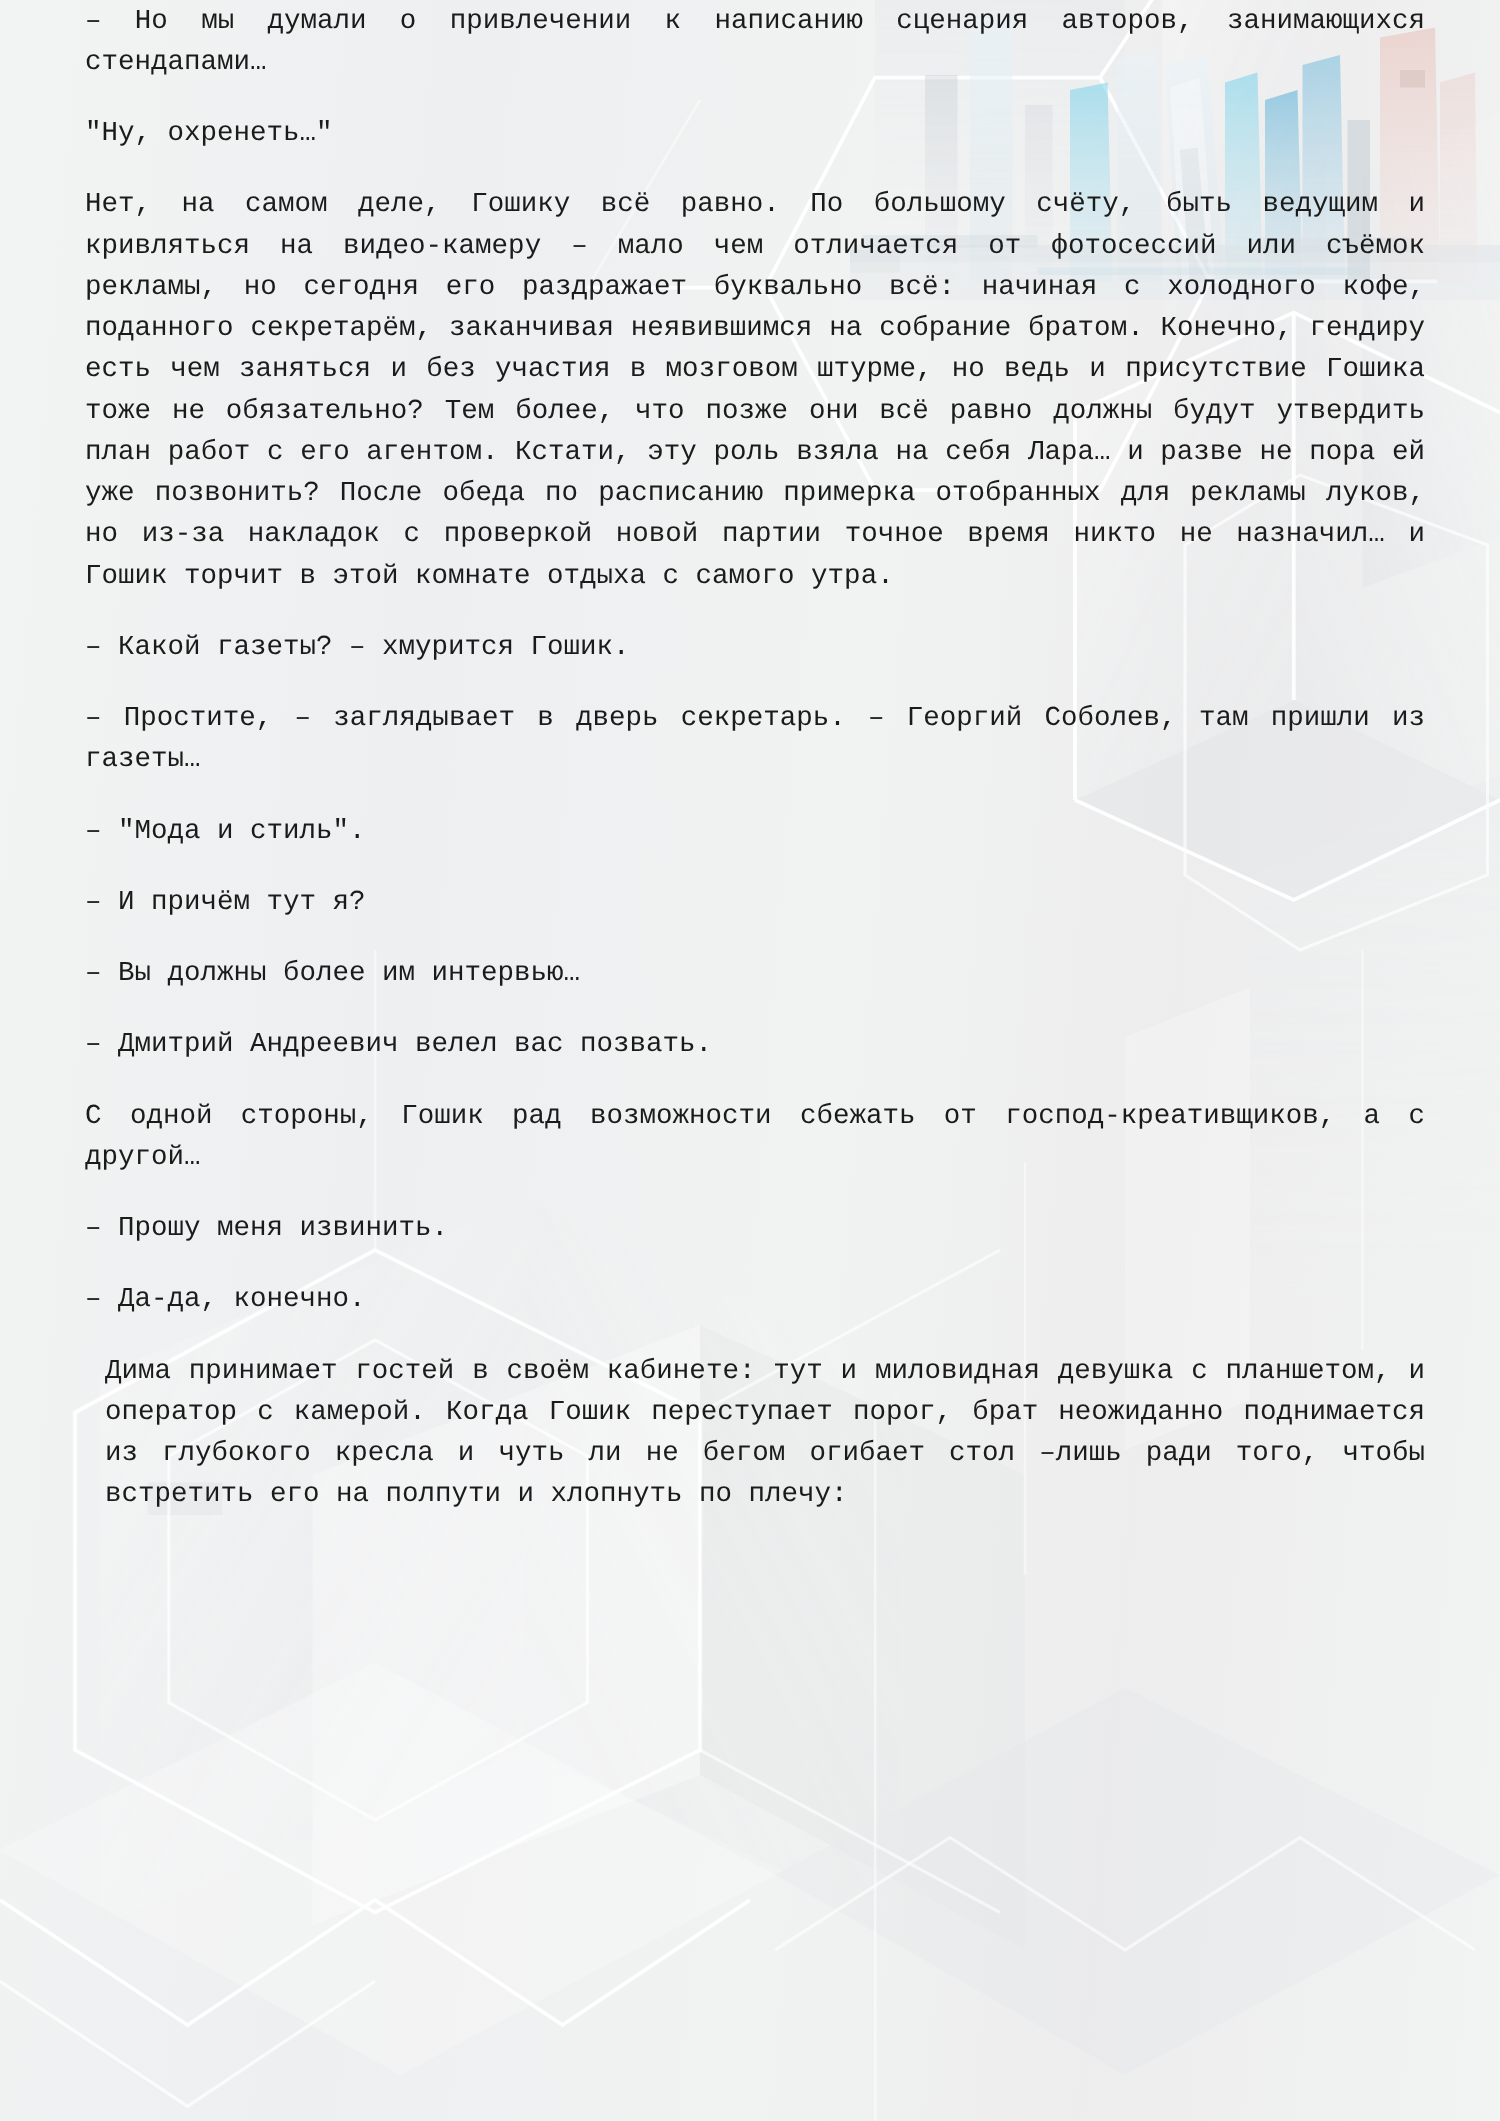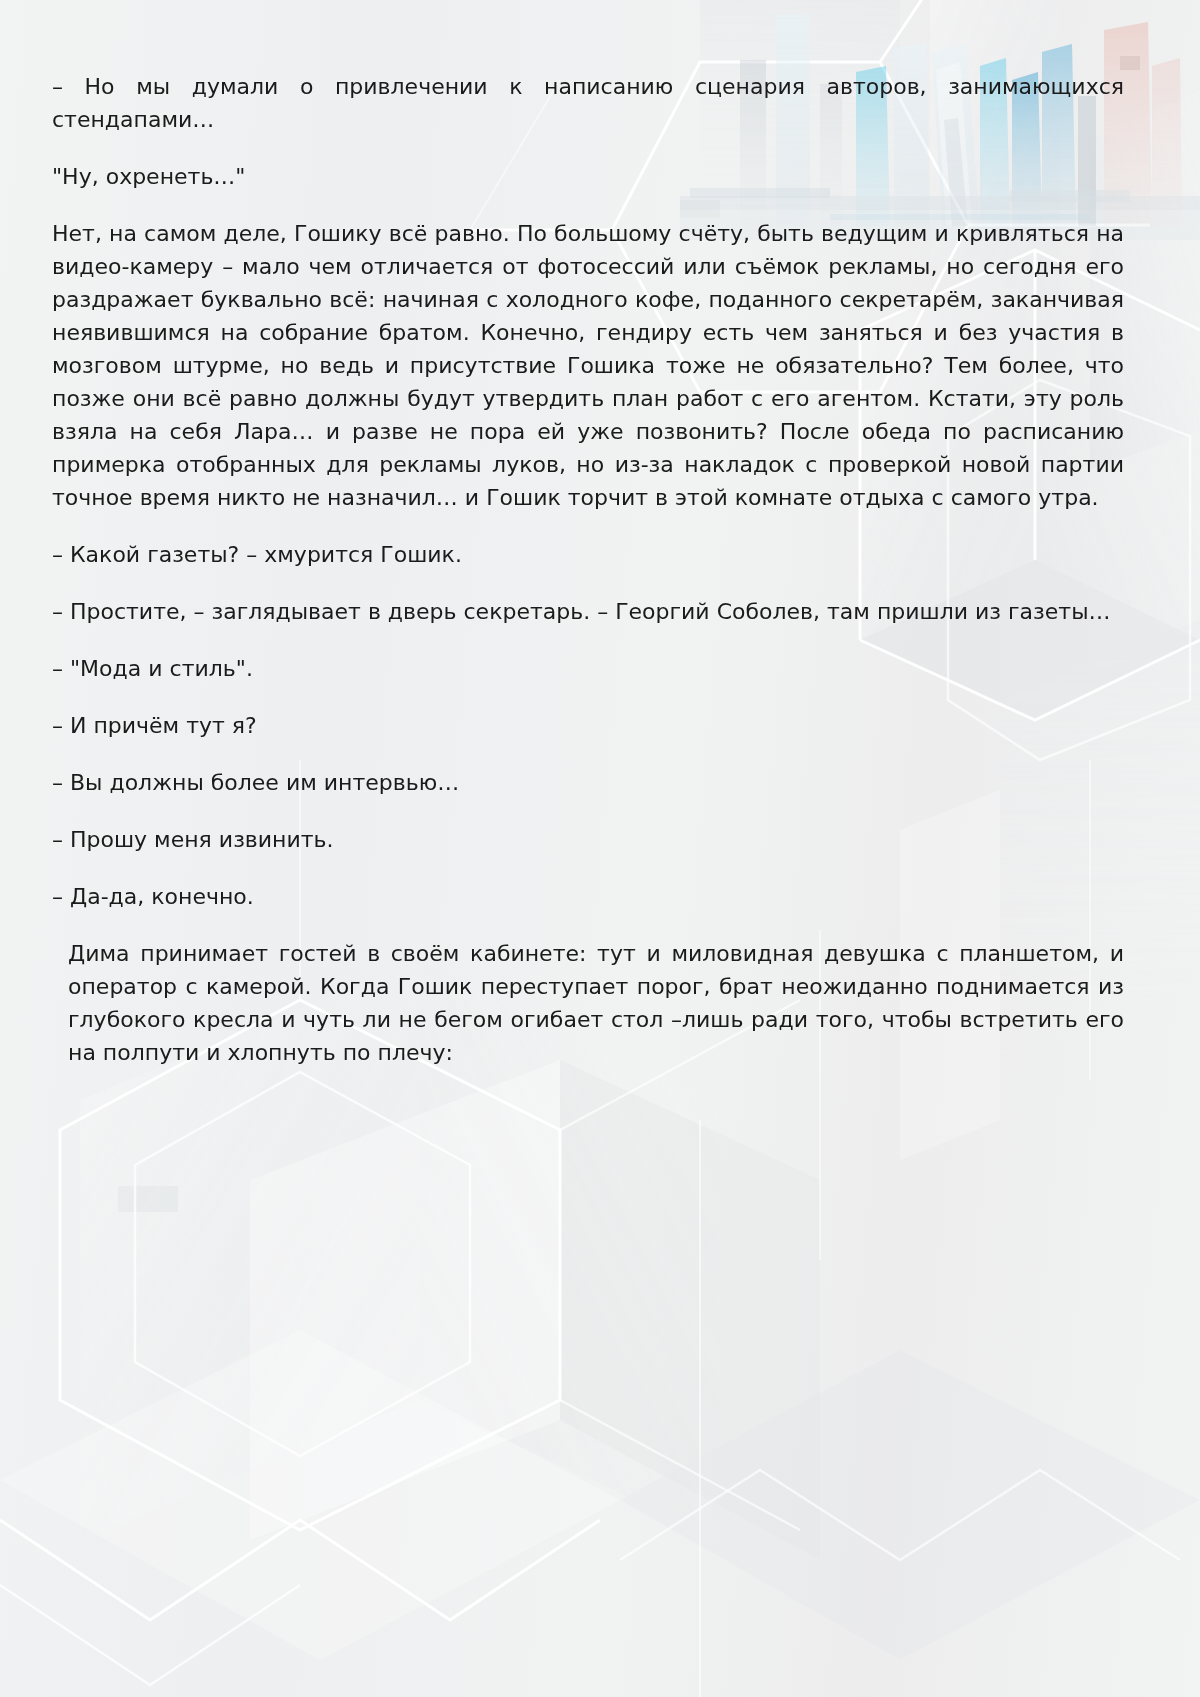--- a/index.html
+++ b/index.html
@@ -43,25 +43,25 @@
     width: 520px;
     height: 240px;
     opacity: .55;
     pointer-events: none;
   }
   .bg-skyline svg { width: 100%; height: 100%; display: block; }
 
   
   #content {
     position: absolute;
-    left: 52px;
+    left: 68px;
     top: 0;
     width: 1072px;
-    padding-top: 70px;
     z-index: 5;
+    font-family: Liberation Mono, monospace;
   }
   p.para {
     margin: 0 0 24px 0;
     font-size: 22px;
     line-height: 33px;
     color: #1b1b1b;
     text-align: justify;
     text-justify: inter-word;
     letter-spacing: 0;
     word-spacing: 0;
@@ -215,18 +215,20 @@
   <div id="content">
 
     <p class="para">– Но мы думали о привлечении к написанию сценария авторов, занимающихся стендапами…</p>
     <p class="para short">"Ну, охренеть…"</p>
     <p class="para">Нет, на самом деле, Гошику всё равно. По большому счёту, быть ведущим и кривляться на видео-камеру – мало чем отличается от фотосессий или съёмок рекламы, но сегодня его раздражает буквально всё: начиная с холодного кофе, поданного секретарём, заканчивая неявившимся на собрание братом. Конечно, гендиру есть чем заняться и без участия в мозговом штурме, но ведь и присутствие Гошика тоже не обязательно? Тем более, что позже они всё равно должны будут утвердить план работ с его агентом. Кстати, эту роль взяла на себя Лара… и разве не пора ей уже позвонить? После обеда по расписанию примерка отобранных для рекламы луков, но из-за накладок с  проверкой новой партии точное время никто не назначил… и Гошик торчит в этой комнате отдыха с самого утра.</p>
     <p class="para short">– Какой газеты? – хмурится Гошик.</p>
     <p class="para">– Простите, – заглядывает в дверь секретарь. – Георгий Соболев, там пришли из газеты…</p>
     <p class="para short">– "Мода и стиль".</p>
     <p class="para short">– И причём тут я?</p>
     <p class="para short">– Вы должны более им интервью…</p>
+    <p class="para short">– Дмитрий Андреевич велел вас позвать.</p>
+    <p class="para">С одной стороны, Гошик рад возможности сбежать от господ-креативщиков, а с другой…</p>
     <p class="para short">– Прошу меня извинить.</p>
     <p class="para short">– Да-да, конечно.</p>
     <p class="para last">Дима принимает гостей в своём кабинете: тут и миловидная девушка с планшетом, и оператор с камерой. Когда Гошик переступает порог, брат неожиданно поднимается из глубокого кресла и чуть ли не бегом огибает стол –лишь ради того, чтобы встретить его на полпути и хлопнуть по плечу:</p>
 
   </div>
 </div>
 
 </body></html>

